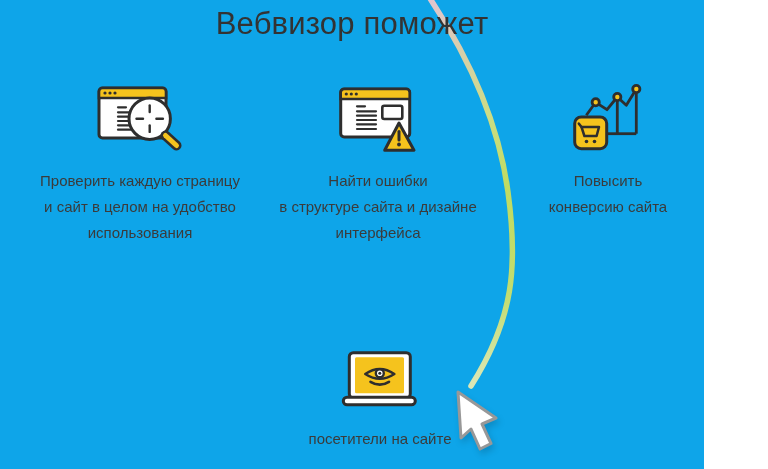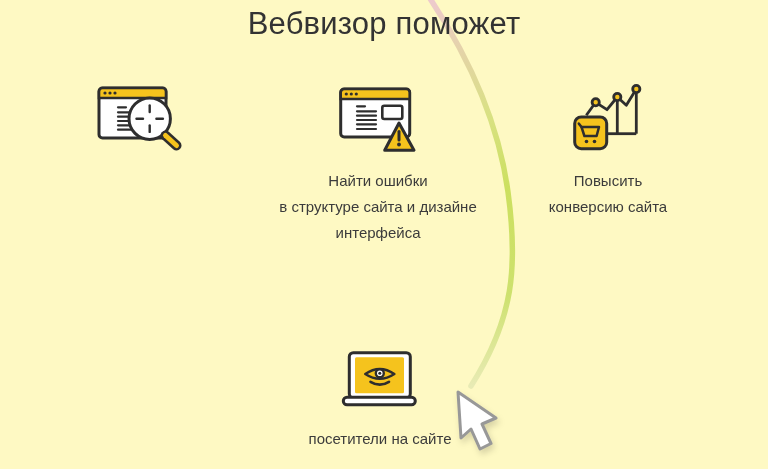--- a/index.html
+++ b/index.html
@@ -1,21 +1,21 @@
 <!DOCTYPE html>
 <html><head>
 <meta charset="utf-8">
 <style>
   html, body { margin: 0; padding: 0; background: #fff; }
   .stage {
     position: relative;
-    width: 768px;
+    width: 704px;
     height: 469px;
     overflow: hidden;
-    background: #fef9c3;
+    background: #0ea5e9;
     font-family: "Liberation Sans", sans-serif;
   }
   .title {
     position: absolute;
     top: 6px;
     left: 0;
     right: 0;
     margin: 0;
     text-align: center;
     font-size: 31px;
@@ -103,20 +103,25 @@
         <g stroke="#2e2e2e" stroke-width="2.4" stroke-linecap="round">
           <path d="M54.7,21.5 V28"></path>
           <path d="M54.7,41.4 V47.9"></path>
           <path d="M41.5,34.7 H48"></path>
           <path d="M61.4,34.7 H67.9"></path>
         </g>
         <line x1="70.5" y1="51.5" x2="81.5" y2="61.5" stroke="#2e2e2e" stroke-width="10" stroke-linecap="round"></line>
         <line x1="70.5" y1="51.5" x2="81.5" y2="61.5" stroke="#f5c31d" stroke-width="5" stroke-linecap="round"></line>
       </svg>
     </span>
+    <div class="lines">
+      <div>Проверить каждую страницу</div>
+      <div>и сайт в целом на удобство</div>
+      <div>использования</div>
+    </div>
   </div>
 
   <div class="feature f3">
     <span class="icon-wrap">
       <svg width="78" height="72" viewBox="0 0 78 72">
         <g fill="none" stroke="#2e2e2e" stroke-width="2.8" stroke-linejoin="round">
           <path d="M17.3,33.3 L26.7,20.3 L38,27.7 L48.3,15 L57.3,23.3 L67.3,7"></path>
           <path d="M48.3,15 V51.7"></path>
           <path d="M67.3,7 V51.7"></path>
           <path d="M38,51.7 H67.3"></path>

